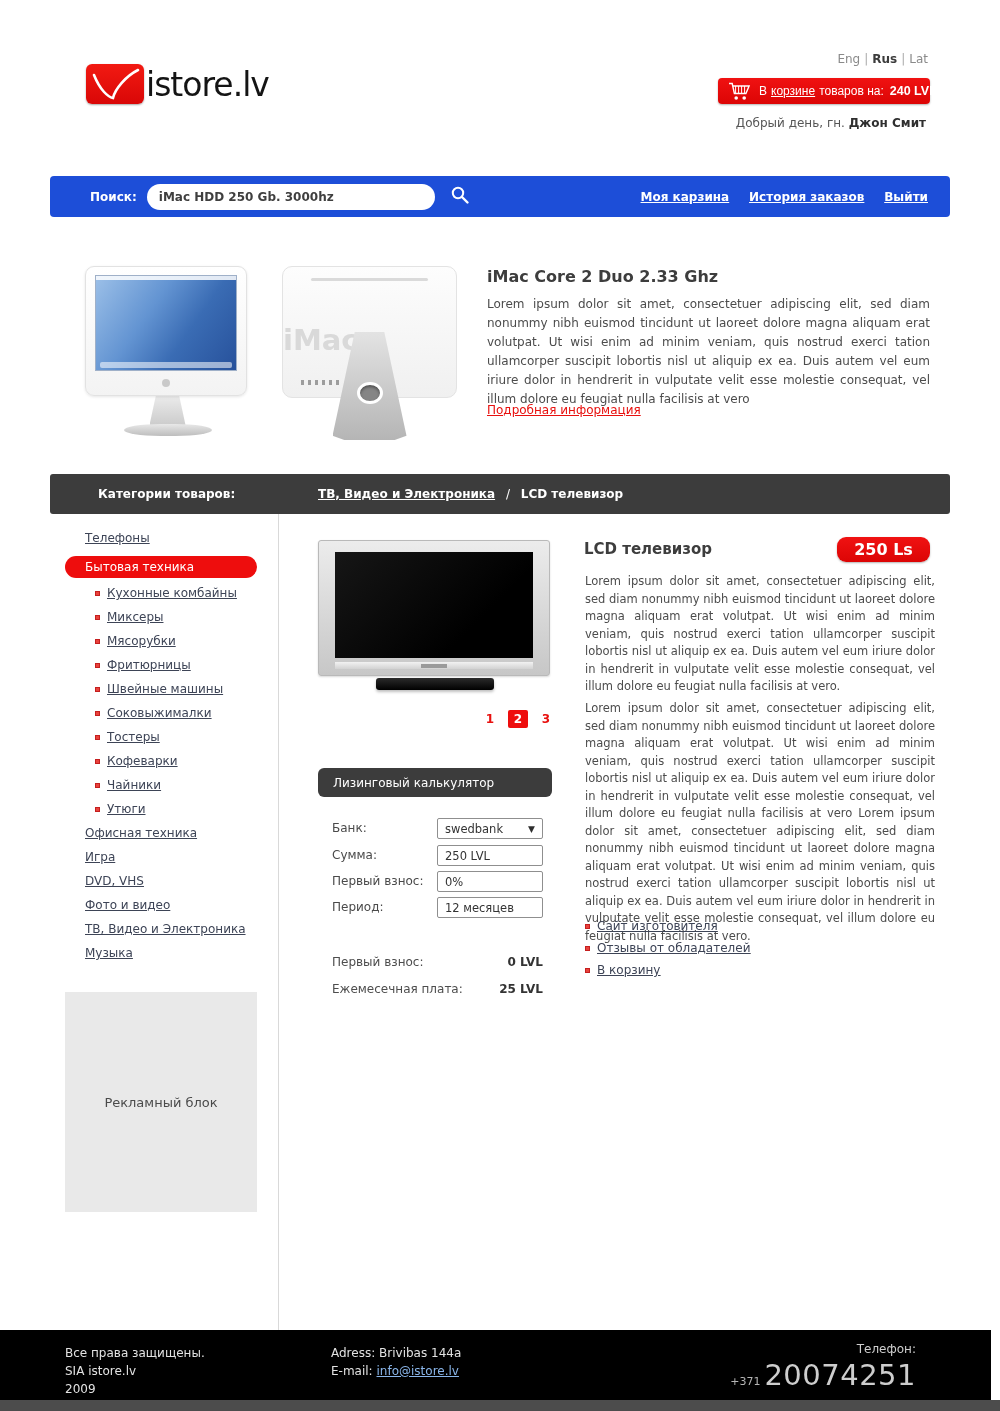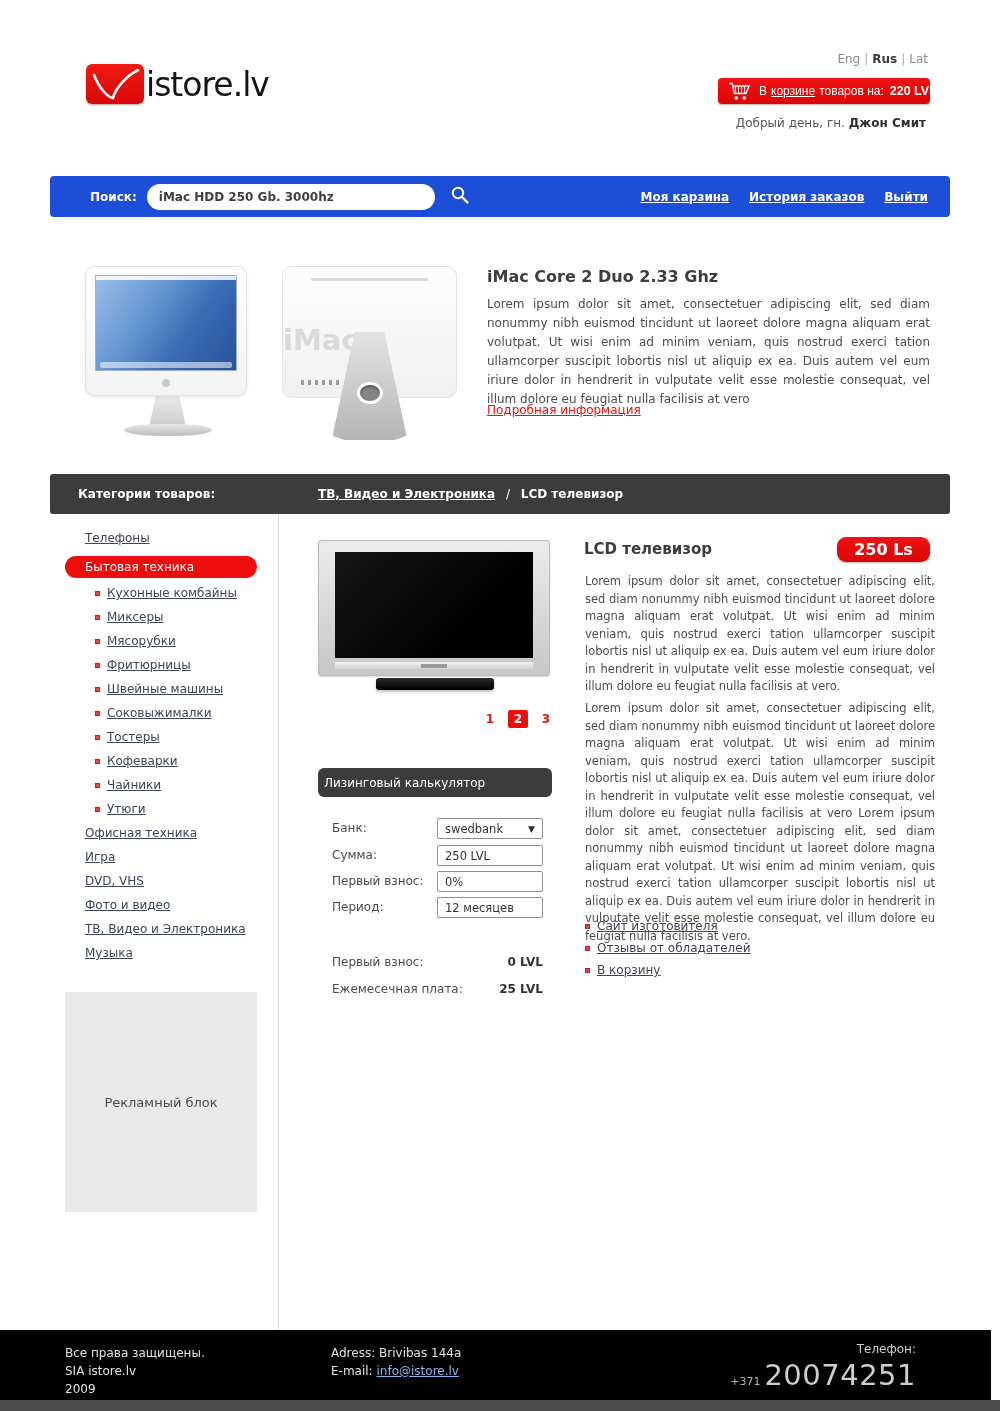--- a/index.html
+++ b/index.html
@@ -72,21 +72,21 @@
   .ib-hole { position:absolute; left:50%; top:116px; width:26px; height:22px; margin-left:-13px;
     background:#858585; border:3px solid #ffffff; border-radius:50%; box-shadow:inset 0 2px 3px rgba(0,0,0,.4); }
 
   .featured-title { left:487px; top:267px; font-size:16px; font-weight:bold; color:#3d3d3d; }
   .featured-text { left:487px; top:295px; width:443px; font-size:12px; line-height:19px; color:#4c4c4c; text-align:justify; }
   .featured-more { left:487px; top:403px; color:#e8100e; text-decoration:underline; font-size:12px; }
 
   
   .catbar { left:50px; top:474px; width:900px; height:40px; background:#3c3c3c; border-radius:3px;
     display:flex; align-items:center; color:#fff; }
-  .catbar-label { font-weight:bold; margin-left:28px; }
+  .catbar-label { font-weight:bold; margin-left:48px; }
   .crumbs { position:absolute; left:268px; }
   .crumb-link { color:#fff; font-weight:bold; text-decoration:underline; }
   .crumb-sep { margin:0 7px; font-weight:normal; }
   .crumb-cur { font-weight:bold; }
 
   
   .sidebar { left:65px; top:532px; width:200px; }
   .side-link { display:block; margin:0 0 11px 20px; color:#3d4456; text-decoration:underline; line-height:13px; }
   .active-pill { display:flex; align-items:center; width:192px; height:22px; background:#ee0d0d; border-radius:11px;
     color:#fff; padding-left:20px; margin-bottom:9px; text-decoration:none; }
@@ -110,21 +110,21 @@
   .tv-stand { left:376px; top:678px; width:118px; height:12px; background:linear-gradient(180deg,#2a2a2a,#000);
     border-radius:3px; box-shadow:0 2px 3px rgba(0,0,0,.25); }
 
   .pager { left:318px; top:710px; width:232px; text-align:right; }
   .page-num { display:inline-block; color:#e8100e; font-weight:bold; font-size:12px; margin-left:10px;
     text-decoration:none; vertical-align:middle; }
   .page-num.active { background:#ee0d0d; color:#fff; width:20px; height:18px; line-height:18px;
     text-align:center; border-radius:2px; }
 
   .calc-head { left:318px; top:768px; width:234px; height:29px; background:#3c3c3c; border-radius:6px;
-    color:#fff; display:flex; align-items:center; padding-left:6px; font-size:12px; }
+    color:#fff; display:flex; align-items:center; padding-left:15px; font-size:12px; }
   .calc-row { position:absolute; left:318px; width:234px; height:21px; }
   .calc-row label { position:absolute; left:14px; top:3px; color:#4a4a4a; }
   .calc-box { position:absolute; left:119px; top:0; width:106px; height:21px; border:1px solid #8f8f8f;
     border-radius:2px; background:#fff; font-family:inherit; font-size:11.5px; color:#333; padding:0 7px;
     display:flex; align-items:center; }
   input.calc-box { display:block; line-height:19px; outline:none; }
   .calc-select { justify-content:space-between; }
   .calc-select .tri { font-size:9px; color:#2e2e2e; }
   .calc-result { position:absolute; left:332px; width:211px; }
   .calc-result .val { position:absolute; right:0; top:0; font-weight:bold; color:#333; }
@@ -170,21 +170,21 @@
 <button class="abs cart-btn">
   <svg width="23" height="19" viewBox="0 0 23 19">
     <path d="M1 1.5 h3.2 l2.2 10 h11.5 l3.2 -7.5 h-16" fill="none" stroke="#fff" stroke-width="1.4"></path>
     <path d="M7.6 4 v7 M10.6 4 v7 M13.6 4 v7 M16.6 4 v7" stroke="#fff" stroke-width="1"></path>
     <circle cx="8.2" cy="16" r="1.8" fill="#fff"></circle>
     <circle cx="16.2" cy="16" r="1.8" fill="#fff"></circle>
   </svg>
   <span>В</span>
   <span class="cart-link">корзине</span>
   <span>товаров на:</span>
-  <span class="cart-amount">220 LVL</span>
+  <span class="cart-amount">240 LVL</span>
 </button>
 
 <div class="abs greeting">
   <span>Добрый день, гн.</span>
   <b>Джон Смит</b>
 </div>
 
 <div class="abs searchbar">
   <span class="search-label">Поиск:</span>
   <input class="search-input" type="text" value="iMac HDD 250 Gb. 3000hz" style="">

